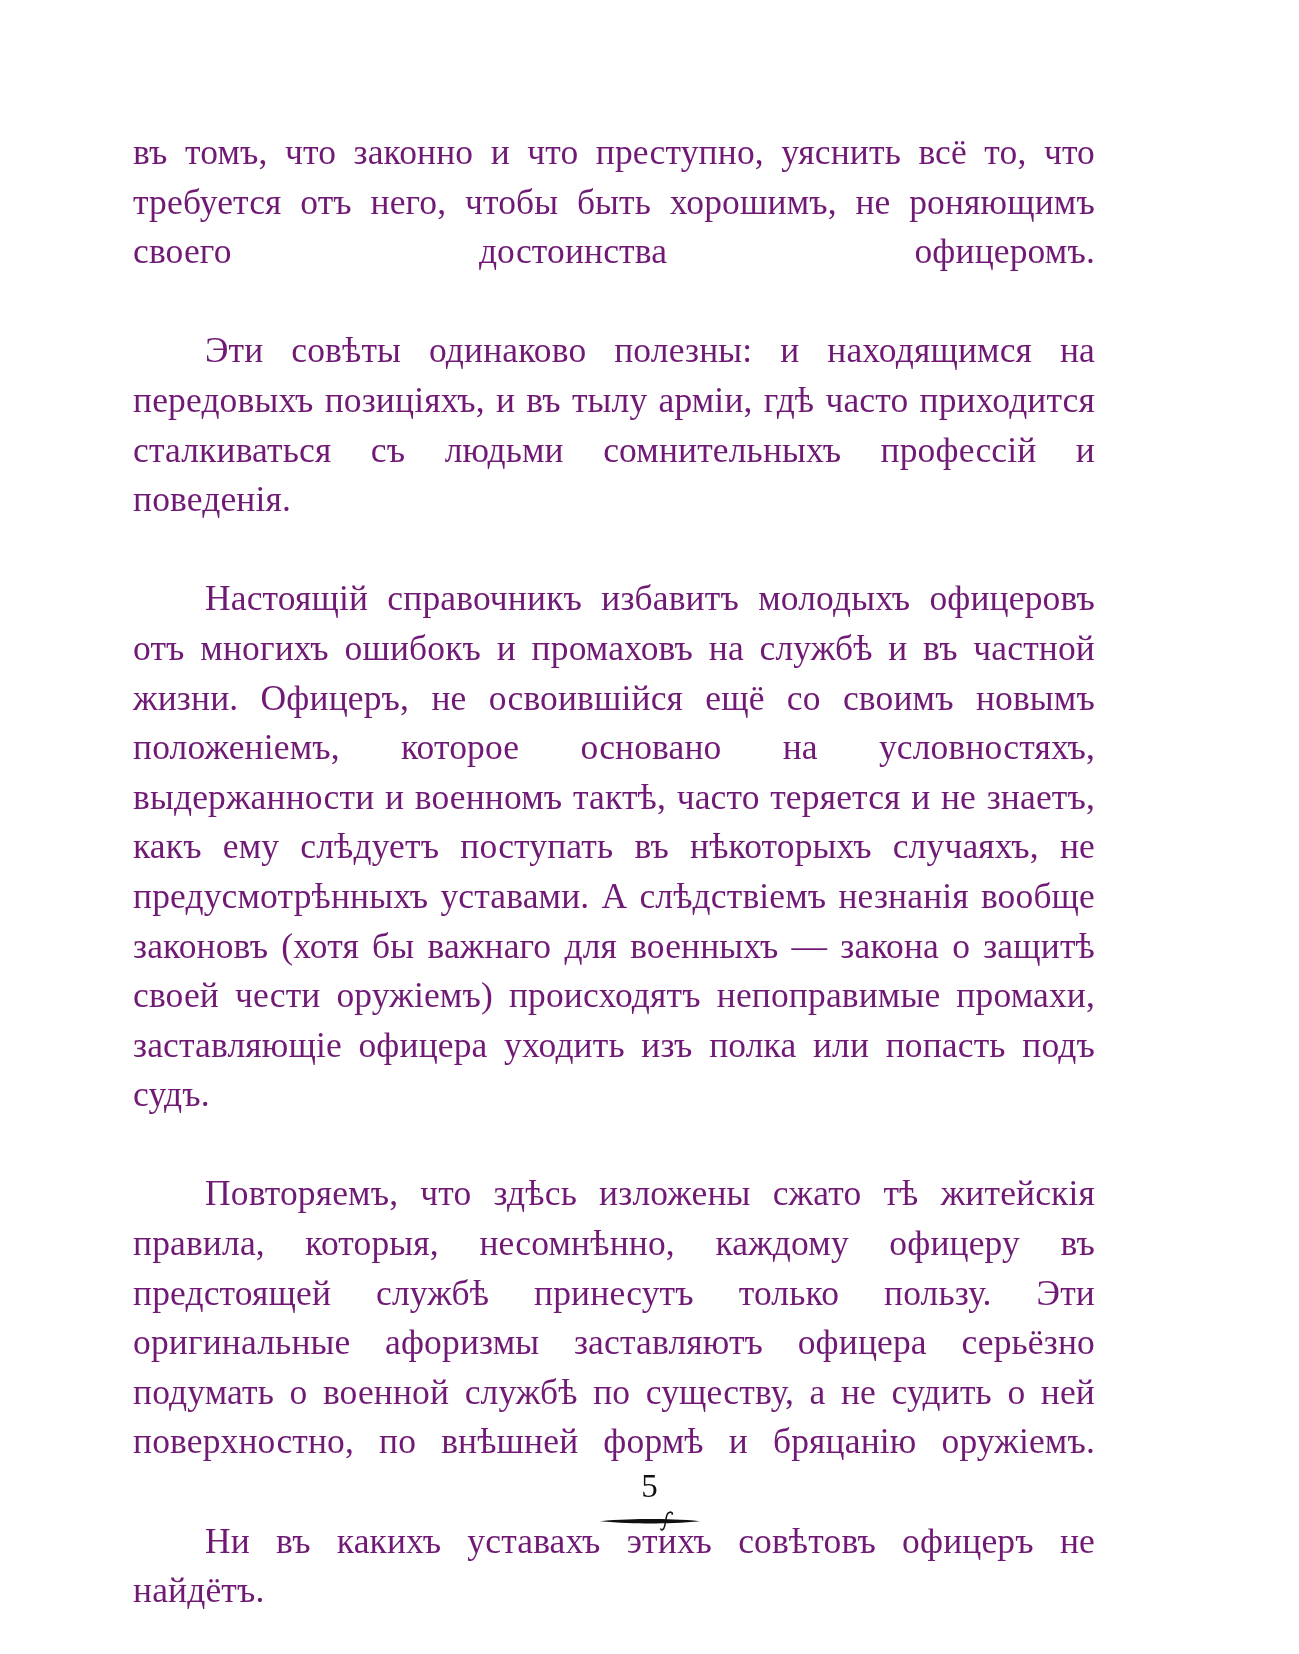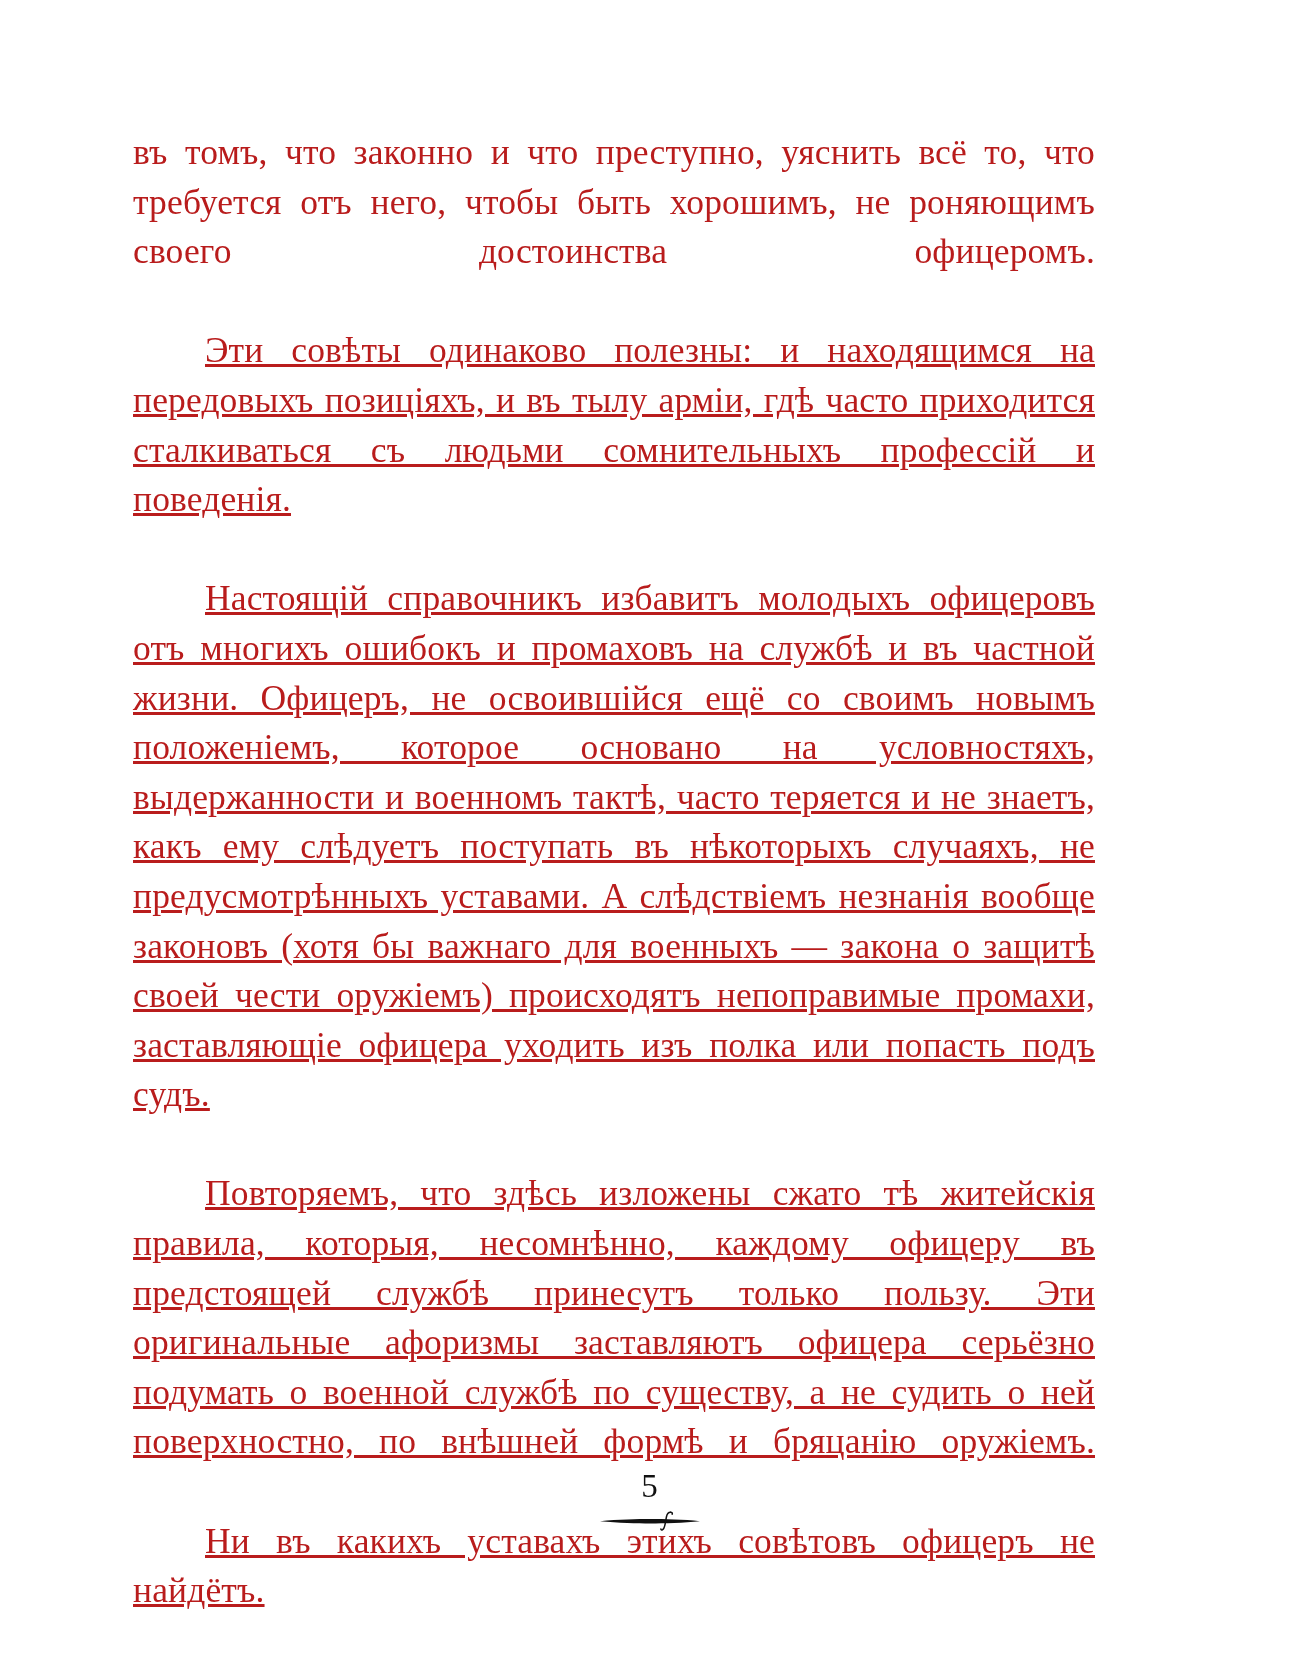--- a/index.html
+++ b/index.html
@@ -21,28 +21,27 @@
     top: 128px;
     width: 962px;
   }
   .para {
     margin: 0;
     text-align: justify;
     text-justify: inter-word;
     font-family: "Liberation Serif", "DejaVu Serif", serif;
     font-size: 35.5px;
     line-height: 49.6px;
-    color: #b91c1c;
+    color: #701a75;
     letter-spacing: 0.15px;
     word-spacing: 0.5px;
     -webkit-font-smoothing: antialiased;
   }
   .para + .para {
     margin-top: 0;
-    text-decoration: underline;
   }
   .para.indent {
     text-indent: 72px;
   }
   
   .para::after {
     content: "";
     display: inline-block;
     width: 100%;
     height: 0;

